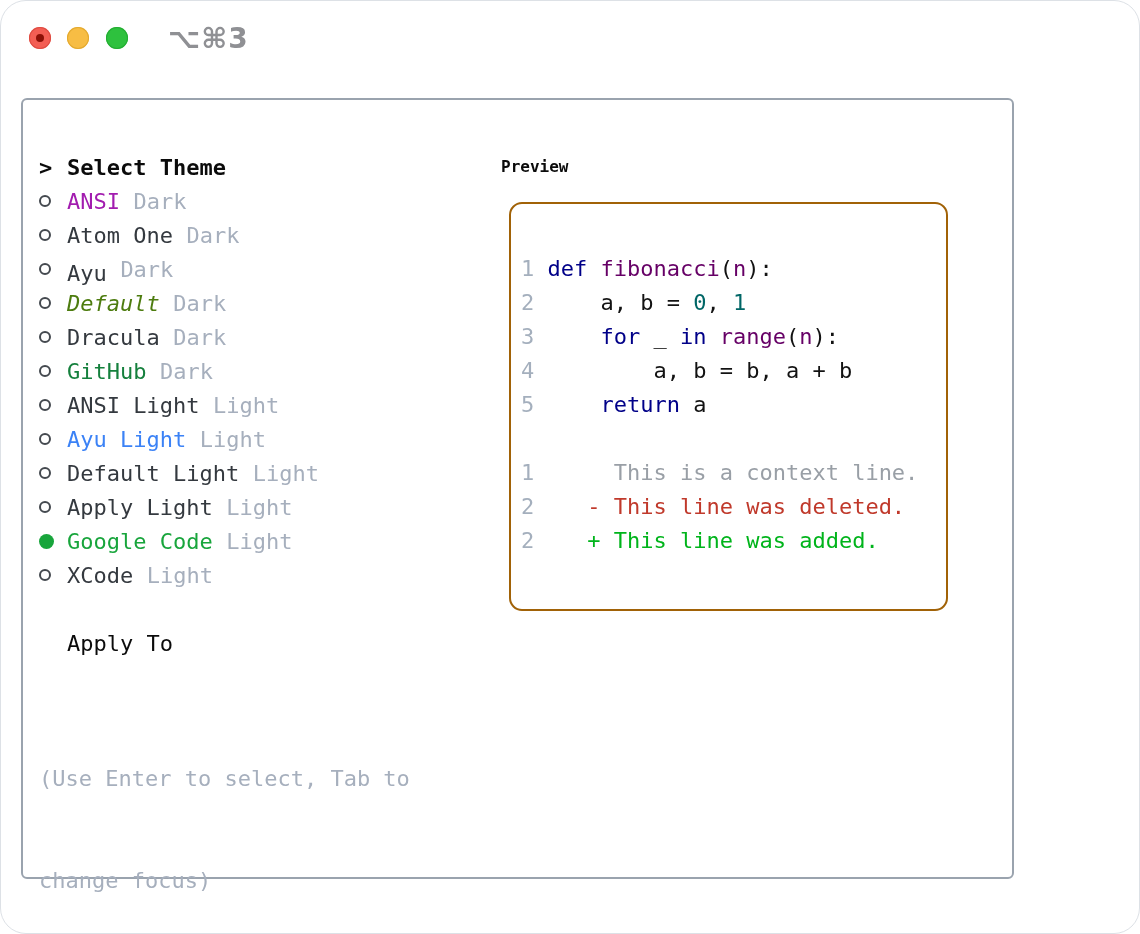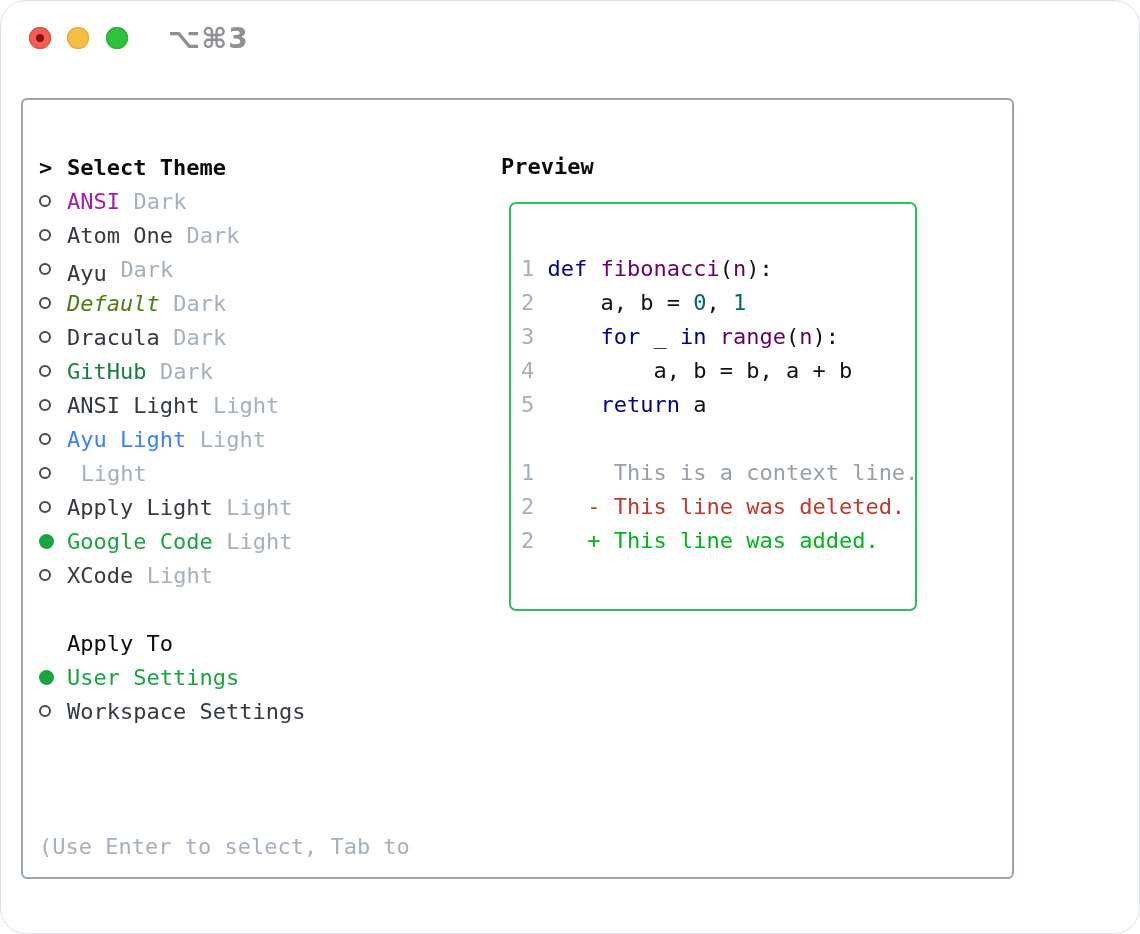--- a/index.html
+++ b/index.html
@@ -31,24 +31,24 @@
   .left-col{position:absolute;left:16px;top:50px;font-size:22px;color:#34393f;}
   .bullet-col{width:28px;flex:0 0 28px;display:flex;align-items:center;}
   .prompt{font-weight:bold;color:#0b0b0b;}
   .hdr{font-weight:bold;color:#0b0b0b;}
   .bullet{width:12px;height:12px;border-radius:50%;box-sizing:border-box;border:2px solid #44494f;}
   .bullet.sel{border:none;width:15px;height:15px;background:#18a53c;}
   .item-variant{margin-left:0.62em;}
   .help{font-size:22px;line-height:34px;white-space:pre;}
   
   .preview-label{position:absolute;left:478px;top:50px;height:34px;line-height:34px;
-    font-size:22px;font-weight:bold;color:#0b0b0b;}
+    font-size:16px;font-weight:bold;color:#0b0b0b;}
   .preview-box{
-    position:absolute;left:486px;top:102px;width:408px;height:409px;box-sizing:border-box;
-    border:2px solid #22c55e;border-radius:7px;background:#fff;overflow:hidden;
+    position:absolute;left:486px;top:102px;width:439px;height:409px;box-sizing:border-box;
+    border:2px solid #a16207;border-radius:13px;background:#fff;overflow:hidden;
   }
   .preview-pre{margin:0;padding:48px 6px 0 10px;font-size:22px;line-height:34px;
     font-family:"DejaVu Sans Mono","Liberation Mono",monospace;}
   .pl{height:34px;white-space:pre;}
 </style>
 </head>
 <body>
 
 <div class="window">
   <div class="titlebar">
@@ -68,34 +68,30 @@
       </div>
       <div id="theme-items">
           <div class="line"><span class="bullet-col"><span class="bullet"></span></span><span style="color: #a21caf;">ANSI</span><span class="item-variant" style="color: rgb(166, 175, 189);">Dark</span></div>
           <div class="line"><span class="bullet-col"><span class="bullet"></span></span><span style="color: rgb(52, 57, 63);">Atom One</span><span class="item-variant" style="color: rgb(166, 175, 189);">Dark</span></div>
           <div class="line"><span class="bullet-col"><span class="bullet"></span></span><span style="color: rgb(52, 57, 63); margin-top: 8px;">Ayu</span><span class="item-variant" style="color: rgb(166, 175, 189);">Dark</span></div>
           <div class="line"><span class="bullet-col"><span class="bullet"></span></span><span style="color: #4d7c0f; font-style: italic;">Default</span><span class="item-variant" style="color: rgb(166, 175, 189);">Dark</span></div>
           <div class="line"><span class="bullet-col"><span class="bullet"></span></span><span style="color: rgb(52, 57, 63);">Dracula</span><span class="item-variant" style="color: rgb(166, 175, 189);">Dark</span></div>
           <div class="line"><span class="bullet-col"><span class="bullet"></span></span><span style="color: #15803d;">GitHub</span><span class="item-variant" style="color: rgb(166, 175, 189);">Dark</span></div>
           <div class="line"><span class="bullet-col"><span class="bullet"></span></span><span style="color: rgb(52, 57, 63);">ANSI Light</span><span class="item-variant" style="color: rgb(166, 175, 189);">Light</span></div>
           <div class="line"><span class="bullet-col"><span class="bullet"></span></span><span style="color: #3b82f6;">Ayu Light</span><span class="item-variant" style="color: rgb(166, 175, 189);">Light</span></div>
-          <div class="line"><span class="bullet-col"><span class="bullet"></span></span><span class="item-variant" style="color: rgb(166, 175, 189);">Light</span></div>
+          <div class="line"><span class="bullet-col"><span class="bullet"></span></span><span style="color: rgb(52, 57, 63);">Default Light</span><span class="item-variant" style="color: rgb(166, 175, 189);">Light</span></div>
           <div class="line"><span class="bullet-col"><span class="bullet"></span></span><span style="color: rgb(52, 57, 63);">Apply Light</span><span class="item-variant" style="color: rgb(166, 175, 189);">Light</span></div>
           <div class="line"><span class="bullet-col"><span class="bullet sel"></span></span><span style="color: rgb(24, 165, 60);">Google Code</span><span class="item-variant" style="color: rgb(166, 175, 189);">Light</span></div>
           <div class="line"><span class="bullet-col"><span class="bullet"></span></span><span style="color: rgb(52, 57, 63);">XCode</span><span class="item-variant" style="color: rgb(166, 175, 189);">Light</span></div>
         </div>
       <div class="blankline"></div>
       <div class="line">
         <span class="bullet-col"></span>
         <span style="color:#0b0b0b;">Apply To</span>
       </div>
-      <div id="apply-options">
-          <div class="line"><span class="bullet-col"><span class="bullet sel"></span></span><span style="color: rgb(24, 165, 60);">User Settings</span></div>
-          <div class="line"><span class="bullet-col"><span class="bullet"></span></span><span style="color: rgb(52, 57, 63);">Workspace Settings</span></div>
-        </div>
       <div class="blankline"></div>
       <div class="help">
         <div style="color:#a6afbd;">(Use Enter to select, Tab to</div>
         <div style="color:#a6afbd;">change focus)</div>
       </div>
     </div>
 
     <div class="preview-label">Preview</div>
     <div class="preview-box">
       <pre class="preview-pre" id="preview-pre"><div class="pl"><span style="color: rgb(164, 175, 189);">1</span> <span style="color: rgb(0, 0, 136);">def</span><span style="color: rgb(18, 18, 18);"> </span><span style="color: rgb(102, 0, 102);">fibonacci</span><span style="color: rgb(18, 18, 18);">(</span><span style="color: rgb(102, 0, 102);">n</span><span style="color: rgb(18, 18, 18);">):</span></div><div class="pl"><span style="color: rgb(164, 175, 189);">2</span> <span style="color: rgb(18, 18, 18);">    a, b = </span><span style="color: rgb(0, 102, 102);">0</span><span style="color: rgb(18, 18, 18);">, </span><span style="color: rgb(0, 102, 102);">1</span></div><div class="pl"><span style="color: rgb(164, 175, 189);">3</span> <span style="color: rgb(18, 18, 18);">    </span><span style="color: rgb(0, 0, 136);">for</span><span style="color: rgb(18, 18, 18);"> _ </span><span style="color: rgb(0, 0, 136);">in</span><span style="color: rgb(18, 18, 18);"> </span><span style="color: rgb(102, 0, 102);">range</span><span style="color: rgb(18, 18, 18);">(</span><span style="color: rgb(102, 0, 102);">n</span><span style="color: rgb(18, 18, 18);">):</span></div><div class="pl"><span style="color: rgb(164, 175, 189);">4</span> <span style="color: rgb(18, 18, 18);">        a, b = b, a + b</span></div><div class="pl"><span style="color: rgb(164, 175, 189);">5</span> <span style="color: rgb(18, 18, 18);">    </span><span style="color: rgb(0, 0, 136);">return</span><span style="color: rgb(18, 18, 18);"> a</span></div><div class="pl"></div><div class="pl"><span style="color: rgb(164, 175, 189);">1</span> <span style="color: rgb(153, 159, 166);">     This is a context line.</span></div><div class="pl"><span style="color: rgb(164, 175, 189);">2</span> <span style="color: rgb(192, 57, 43);">   - This line was deleted.</span></div><div class="pl"><span style="color: rgb(164, 175, 189);">2</span> <span style="color: rgb(0, 180, 27);">   + This line was added.</span></div></pre>

